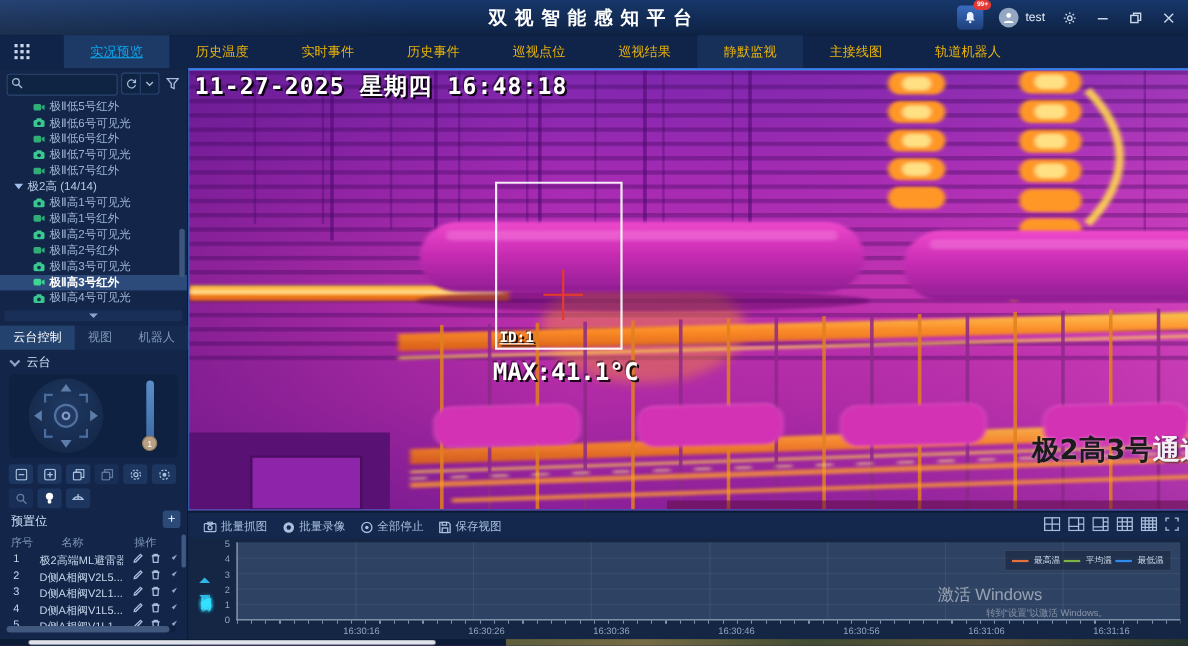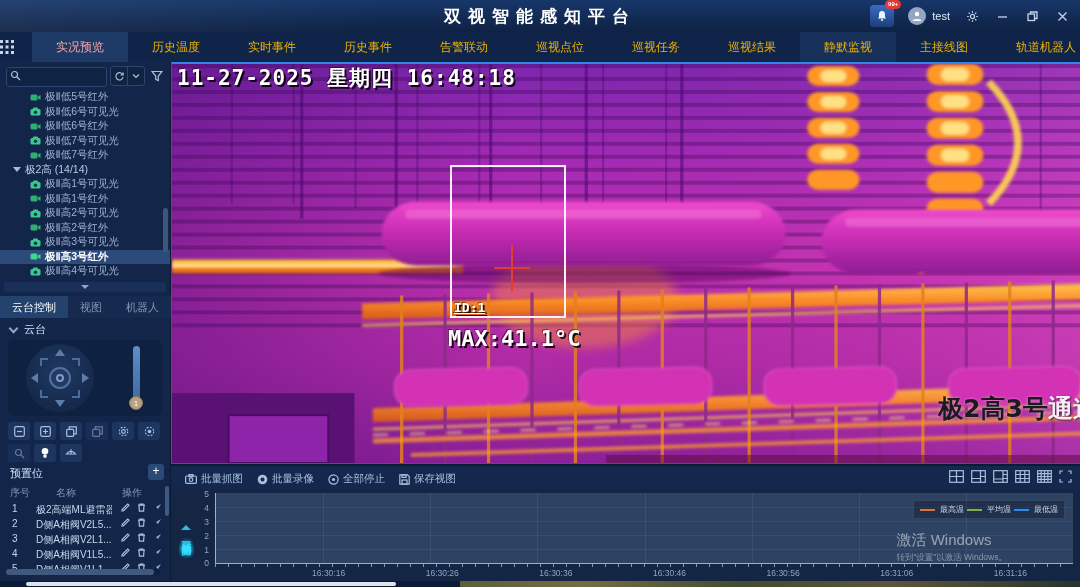--- a/index.html
+++ b/index.html
@@ -28,21 +28,21 @@
     display:flex; align-items:center; justify-content:center; }
   .uname { font-size:11px; color:#e2ecf9; margin-left:-8px; }
   .winbtn { width:16px; height:16px; display:flex; align-items:center; justify-content:center; }
 
   
   .tabbar { position:absolute; left:0; top:32px; width:1080px; height:30px;
     background:#0f2448; display:flex; align-items:stretch; }
   .grid-menu { width:40px; display:flex; align-items:center; justify-content:center; }
   .tabs { display:flex; margin-left:18px; }
   .tab { padding:0 24px; line-height:30px; font-size:12px; color:#eab308; white-space:nowrap; }
-  .tab.active { background:#1d3a66; color:#fca5a5; }
+  .tab.active { background:#1d3a66; color:#0ea5e9;text-decoration:underline; }
   .tab.alt { background:#16305a; }
 
   
   .sidebar { position:absolute; left:0; top:62px; width:170px; height:525px; background:#13264a; }
   .search-row { position:absolute; left:6px; top:4px; width:160px; height:20px; display:flex; gap:3px; }
   .search-box { position:relative; flex:1; }
   .search-box input { width:100%; height:20px; background:#0f2342; border:1px solid #2a456f;
     border-radius:3px; color:#c6d6ec; font-size:10px; padding:0 4px 0 18px; outline:none; }
   .search-glyph { position:absolute; left:4px; top:4px; }
   .mini-group { display:flex; border:1px solid #2a456f; border-radius:3px; background:#0f2342; }
@@ -150,21 +150,21 @@
     background:repeating-linear-gradient(90deg,#7e95b5 0 1px, transparent 1px 13px); }
   .ylab { position:absolute; width:38px; text-align:right; font-size:8.5px; color:#8fa5c4; }
   .xlab { position:absolute; top:79px; width:50px; text-align:center; font-size:8.5px; color:#8fa5c4; }
   .legend { position:absolute; right:8px; top:7px; background:rgba(8,18,38,.35);
     border:1px solid rgba(255,255,255,.1); padding:3px 6px; display:flex; flex-direction:row; gap:3px; }
   .leg-row { display:flex; align-items:center; gap:5px; font-size:8px; color:#cdd9ea; }
   .leg-sw { width:15px; height:2px; }
   .sw-max { background:#e2713d; } .sw-avg { background:#7cb342; } .sw-min { background:#2d8cf0; }
   .watermark { position:absolute; right:66px; top:38px; text-align:left; pointer-events:none; }
   .wm1 { font-size:15px; color:rgba(255,255,255,.5); }
-  .wm2 { font-size:8.5px; color:rgba(255,255,255,.42); margin-top:2px; }
+  .wm2 { font-size:8.5px; color:rgba(255,255,255,.42); margin-top:2px;margin-left:44px; }
 
   
   .app-hscroll { position:absolute; left:0; top:581px; width:1080px; height:6px; background:#0d1c36; }
   .app-hscroll .thumb { position:absolute; left:26px; top:1px; width:370px; height:4px; background:#dfe3e9; border-radius:2px; }
   .desk-sliver { position:absolute; left:460px; top:0; width:620px; height:6px; opacity:.85;
     background:linear-gradient(90deg,#6b6a3c,#8a7a48 20%,#4c5530 45%,#6d5f38 70%,#2e3a2a); }
 
   svg.ic { display:block; }
   .ic-stroke { stroke:#a9c0dd; fill:none; stroke-width:1.2; }
   .ic-stroke-b { stroke:#c9d6ea; fill:none; stroke-width:1.3; }
@@ -238,23 +238,21 @@
           <rect x="5.5" y="11" width="3" height="3"></rect>
           <rect x="11" y="11" width="3" height="3"></rect>
       </g>
     </svg>
   </div>
   <div class="tabs">
     <div class="tab active">实况预览</div>
     <div class="tab">历史温度</div>
     <div class="tab">实时事件</div>
     <div class="tab">历史事件</div>
-    <div class="tab">告警联动</div>
     <div class="tab">巡视点位</div>
-    <div class="tab">巡视任务</div>
     <div class="tab">巡视结果</div>
     <div class="tab alt">静默监视</div>
     <div class="tab">主接线图</div>
     <div class="tab">轨道机器人</div>
   </div>
 </div>
 
 <div class="sidebar">
   <div class="search-row">
     <div class="search-box">

